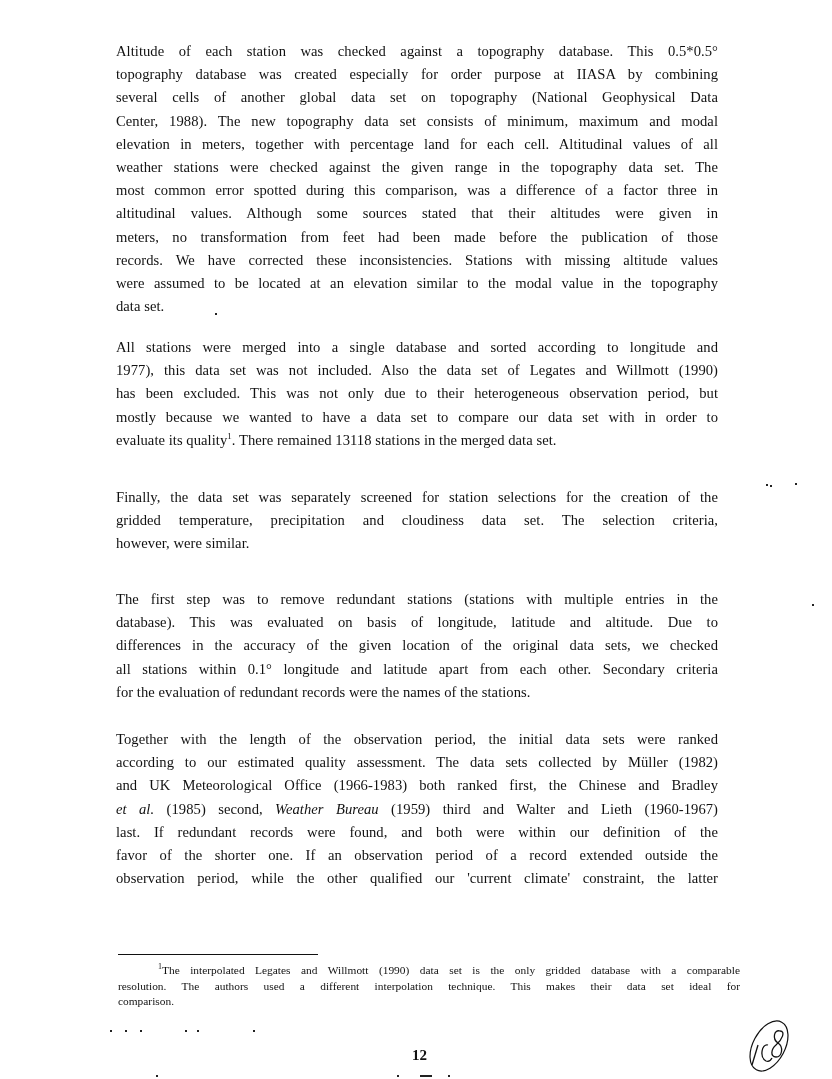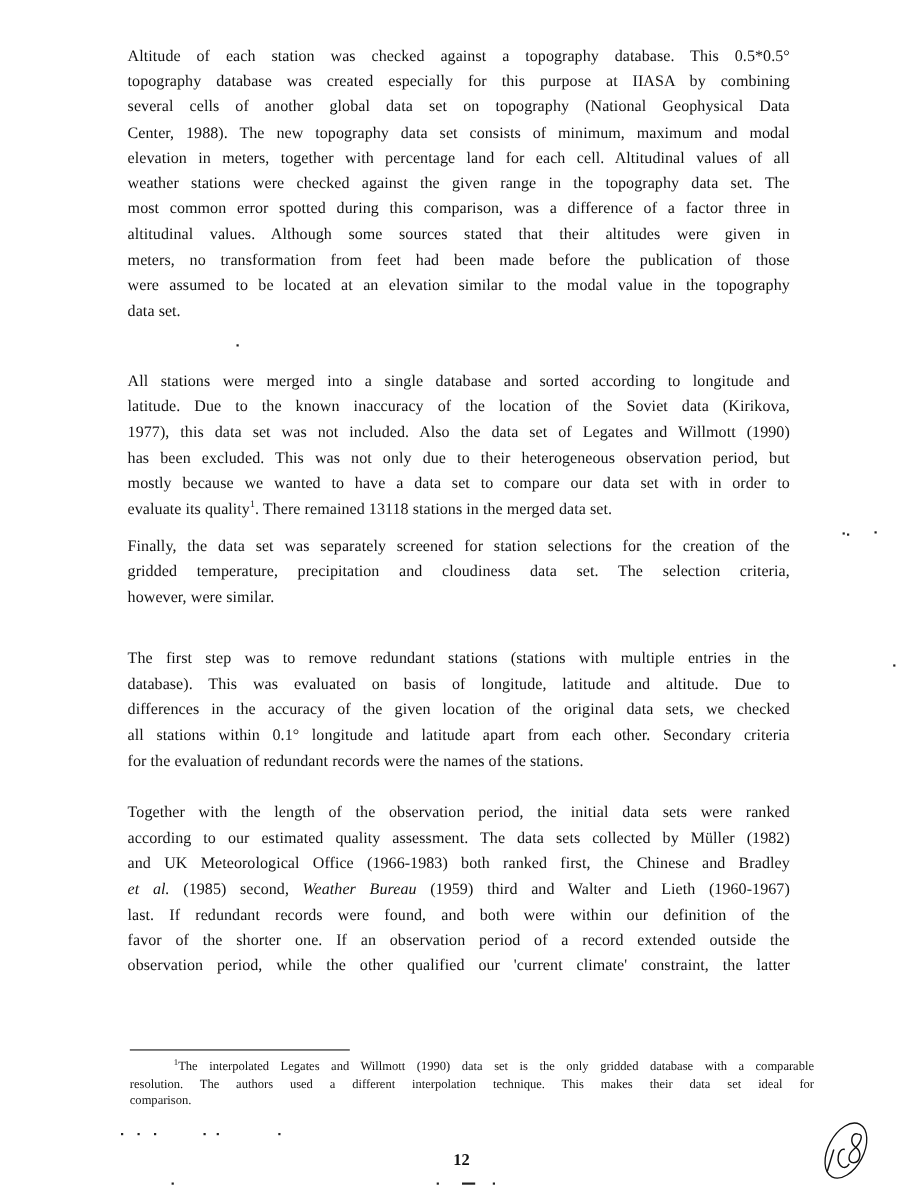--- a/index.html
+++ b/index.html
@@ -105,35 +105,35 @@
       background: #222;
     }
   </style>
 </head>
 <body>
 
 <div class="page">
 
   <div class="para p1">
     <span class="ln">Altitude of each station was checked against a topography database. This 0.5*0.5°</span>
-    <span class="ln">topography database was created especially for this purpose at IIASA by combining</span>
+    <span class="ln">topography database was created especially for order purpose at IIASA by combining</span>
     <span class="ln">several cells of another global data set on topography (National Geophysical Data</span>
     <span class="ln">Center, 1988). The new topography data set consists of minimum, maximum and modal</span>
     <span class="ln">elevation in meters, together with percentage land for each cell. Altitudinal values of all</span>
     <span class="ln">weather stations were checked against the given range in the topography data set. The</span>
     <span class="ln">most common error spotted during this comparison, was a difference of a factor three in</span>
     <span class="ln">altitudinal values. Although some sources stated that their altitudes were given in</span>
     <span class="ln">meters, no transformation from feet had been made before the publication of those</span>
+    <span class="ln">records. We have corrected these inconsistencies. Stations with missing altitude values</span>
     <span class="ln">were assumed to be located at an elevation similar to the modal value in the topography</span>
     <span class="ln last">data set.</span>
   </div>
 
   <div class="para p2">
     <span class="ln">All stations were merged into a single database and sorted according to longitude and</span>
-    <span class="ln">latitude. Due to the known inaccuracy of the location of the Soviet data (Kirikova,</span>
     <span class="ln">1977), this data set was not included. Also the data set of Legates and Willmott (1990)</span>
     <span class="ln">has been excluded. This was not only due to their heterogeneous observation period, but</span>
     <span class="ln">mostly because we wanted to have a data set to compare our data set with in order to</span>
     <span class="ln last"><span>evaluate its quality</span><sup class="fnref">1</sup><span>. There remained 13118 stations in the merged data set.</span></span>
   </div>
 
   <div class="para p3">
     <span class="ln">Finally, the data set was separately screened for station selections for the creation of the</span>
     <span class="ln">gridded temperature, precipitation and cloudiness data set. The selection criteria,</span>
     <span class="ln last">however, were similar.</span>

